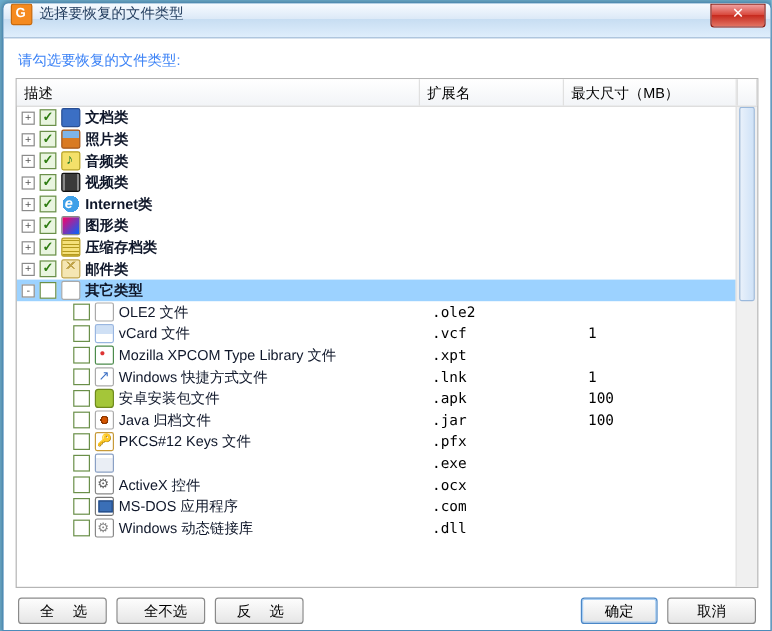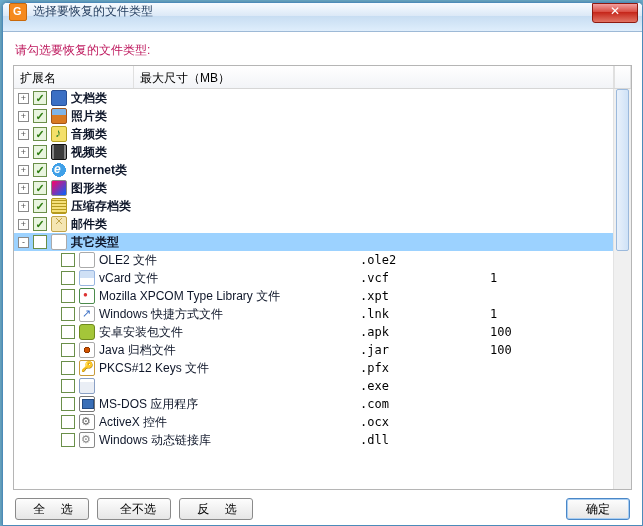--- a/index.html
+++ b/index.html
@@ -3,21 +3,21 @@
 <meta charset="utf-8">
 <style>
 html,body{margin:0;padding:0;font-family:"Microsoft YaHei","SimSun",Tahoma,sans-serif;font-size:12px;background:#6badce}
 .window{width:639px;height:522px;margin:2px;background:#fff;border:1px solid #4c8bb9;border-radius:5px 5px 0 0;overflow:hidden;box-shadow:0 0 4px rgba(0,0,0,.3)}
 .titlebar{height:28px;background:linear-gradient(#f7fbff,#dce9f7 45%,#c7ddf2 46%,#dfeefc);display:flex;border-bottom:1px solid #9db9d6}
 .app-icon{width:16px;height:16px;margin:0 6px;background:#f58a1f;border:1px solid #c8690b;border-radius:2px;position:relative}
 .app-icon::before{content:"G";color:#fff;font:bold 11px/16px Arial;position:absolute;left:3px;top:-1px}
 .title-text{color:#1e395b;font-size:12px}
 .close-btn{margin-left:auto;width:44px;height:18px;margin-right:4px;background:linear-gradient(#f1a0a0,#d94b3f 45%,#c5261a 46%,#e27464);border:1px solid #8e1a10;border-radius:0 0 3px 3px;color:#fff;text-align:center;line-height:14px;font-size:12px;font-family:Arial;cursor:pointer}
 .body{padding:8px 10px 6px 10px;height:calc(100% - 28px);box-sizing:border-box;display:flex;flex-direction:column}
-.prompt{color:#be185d;margin:2px 0 6px 2px}
+.prompt{color:#3b82f6;margin:2px 0 6px 2px}
 .listbox{flex:1;border:1px solid #b5b5b5;background:#fff;display:flex;flex-direction:column;min-height:0}
 .header{display:flex;height:22px;background:linear-gradient(#fff,#f2f4f7);border-bottom:1px solid #d6d6d6;font-size:12px;color:#000}
 .header .col{border-right:1px solid #e0e0e0;padding:4px 6px 0 6px;box-sizing:border-box}
 .c-desc{width:336px}.c-ext{width:120px}.c-size{flex:1}
 .sbcol{width:17px;border-left:1px solid #e0e0e0}
 .rows{flex:1;overflow:hidden;position:relative}
 .scrollbar{position:absolute;right:0;top:0;bottom:0;width:17px;background:#f0f0f0;border-left:1px solid #e3e3e3}
 .thumb{position:absolute;left:2px;right:2px;top:0;height:160px;background:linear-gradient(90deg,#e9f1fb,#cfe2f7);border:1px solid #9bb9dc;border-radius:2px}
 .row{display:flex;align-items:center;height:18px;padding-left:4px;box-sizing:border-box}
 .row.sel{background:#9cd2ff}
@@ -74,20 +74,21 @@
 <div class="window">
   <div class="titlebar">
     <span class="app-icon"></span>
     <span class="title-text">选择要恢复的文件类型</span>
     <div class="close-btn">✕</div>
   </div>
   <div class="body">
     <div class="prompt">请勾选要恢复的文件类型:</div>
     <div class="listbox">
       <div class="header">
+        <div class="col c-desc">描述</div>
         <div class="col c-ext">扩展名</div>
         <div class="col c-size">最大尺寸（MB）</div>
         <div class="col sbcol"></div>
       </div>
       <div class="rows" id="rows">
         <div class="row">
             <span class="indent" style="width: 0px;"></span>
             <span class="exp">+</span>
             <span class="cb on"></span>
             <span class="ic ic-doc"></span>
@@ -213,46 +214,47 @@
             <span class="indent" style="width: 30px;"></span>
             <span class="exp blank"></span>
             <span class="cb"></span>
             <span class="ic ic-exe"></span>
             <span class="ext">.exe</span>
           </div>
           <div class="row">
             <span class="indent" style="width: 30px;"></span>
             <span class="exp blank"></span>
             <span class="cb"></span>
+            <span class="ic ic-ocx"></span>
+            <span class="lbl">ActiveX 控件</span>
+            <span class="ext">.ocx</span>
+          </div>
+          <div class="row">
+            <span class="indent" style="width: 30px;"></span>
+            <span class="exp blank"></span>
+            <span class="cb"></span>
             <span class="ic ic-com"></span>
             <span class="lbl">MS-DOS 应用程序</span>
             <span class="ext">.com</span>
-          </div>
-          <div class="row">
-            <span class="indent" style="width: 30px;"></span>
-            <span class="exp blank"></span>
-            <span class="cb"></span>
-            <span class="ic ic-ocx"></span>
-            <span class="lbl">ActiveX 控件</span>
-            <span class="ext">.ocx</span>
           </div>
           <div class="row">
             <span class="indent" style="width: 30px;"></span>
             <span class="exp blank"></span>
             <span class="cb"></span>
             <span class="ic ic-dll"></span>
             <span class="lbl">Windows 动态链接库</span>
             <span class="ext">.dll</span>
           </div>
           <div class="scrollbar">
             <div class="thumb"></div>
           </div>
       </div>
     </div>
     <div class="footer">
       <button class="btn wide">全 选</button>
       <button class="btn wide" style="letter-spacing:0">全不选</button>
       <button class="btn wide">反  选</button>
       <span class="spacer"></span>
       <button class="btn ok">确定</button>
+      <button class="btn" style="width:74px">取消</button>
     </div>
   </div>
 </div>
 
 </body></html>

